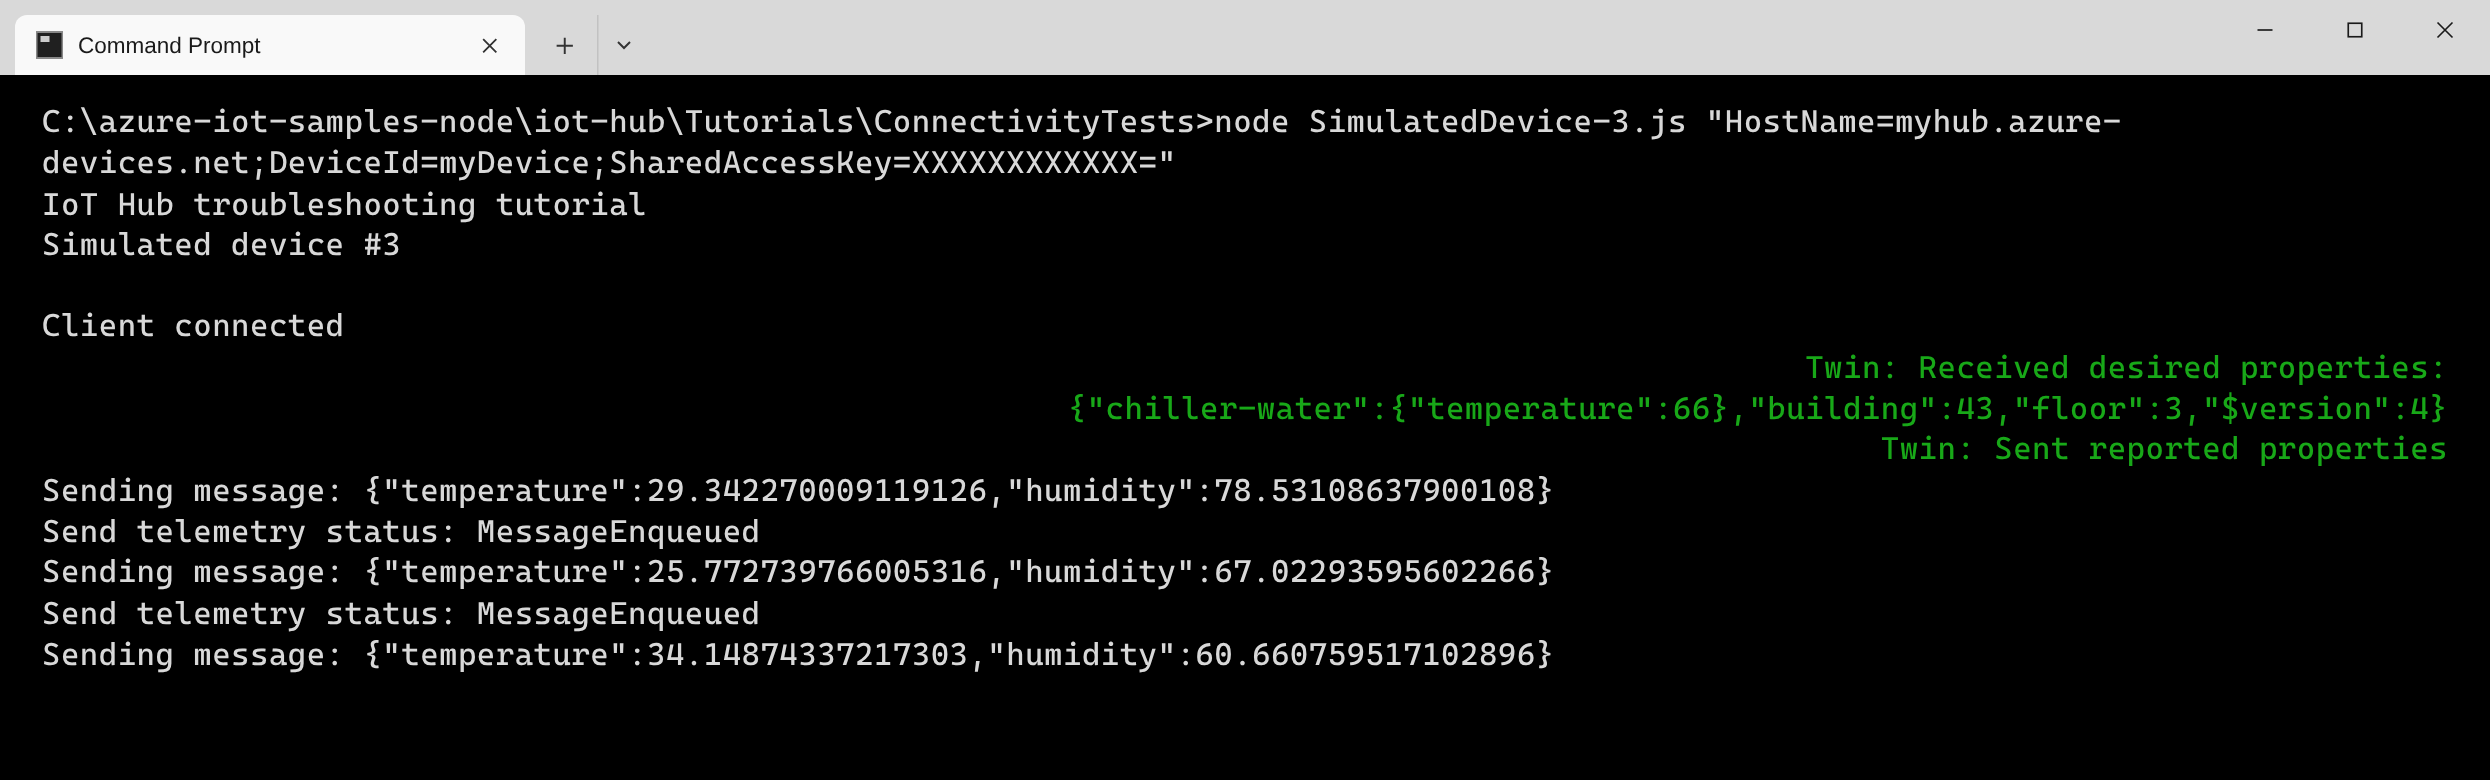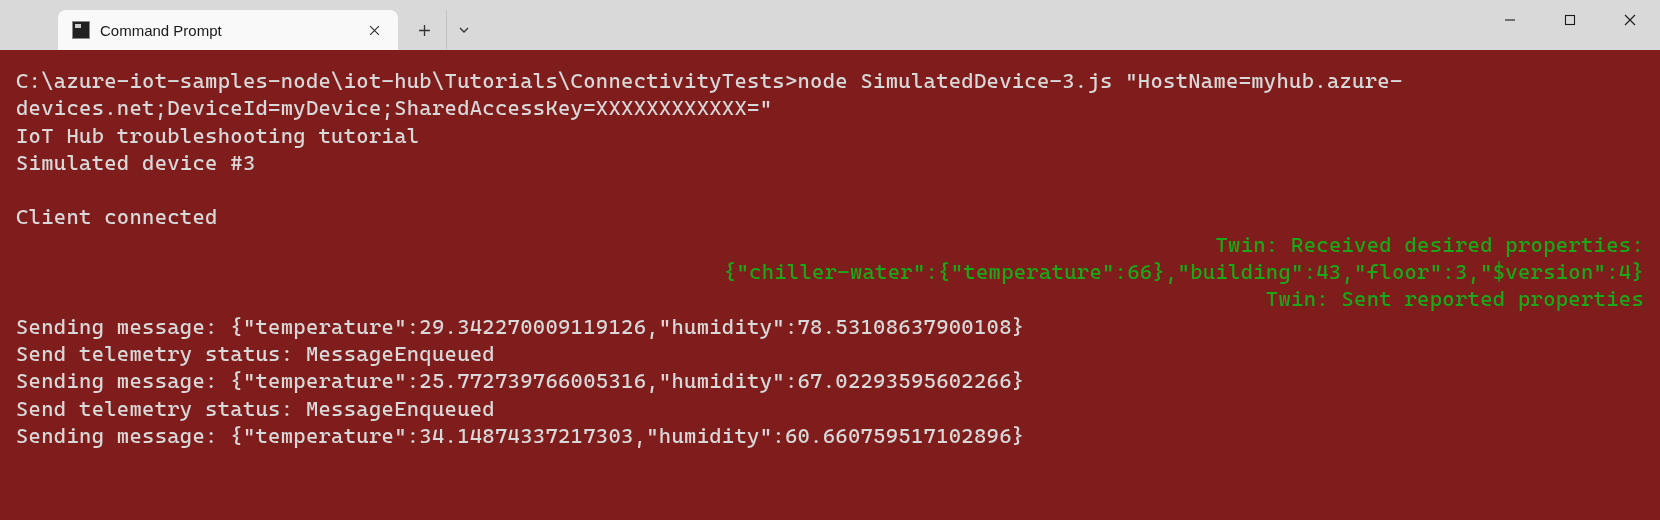--- a/index.html
+++ b/index.html
@@ -15,21 +15,20 @@
       overflow: hidden;
       display: flex;
       flex-direction: column;
     }
     .title-bar {
       height: 50px;
       background: #d9d9d9;
       display: flex;
       align-items: flex-end;
       position: relative;
-      padding-left: 48px;
     }
     .tab-area {
       display: flex;
       align-items: flex-end;
       height: 100%;
       padding-left: 10px;
     }
     .tab {
       background: #f9f9f9;
       border-radius: 8px 8px 0 0;
@@ -107,22 +106,22 @@
     .wc-btn {
       width: 60px;
       height: 40px;
       display: flex;
       align-items: center;
       justify-content: center;
       cursor: pointer;
     }
     .terminal {
       flex: 1;
-      background: #7f1d1d;
-      padding: 18px 16px;
+      background: #000000;
+      padding: 18px 28px;
       font-family: "Cascadia Mono", "Consolas", monospace;
       font-size: 21px;
       line-height: 1.30;
       color: #d8d8d8;
       white-space: pre-wrap;
       overflow: hidden;
       letter-spacing: 0.3px;
     }
     .green {
       color: #18a818;

